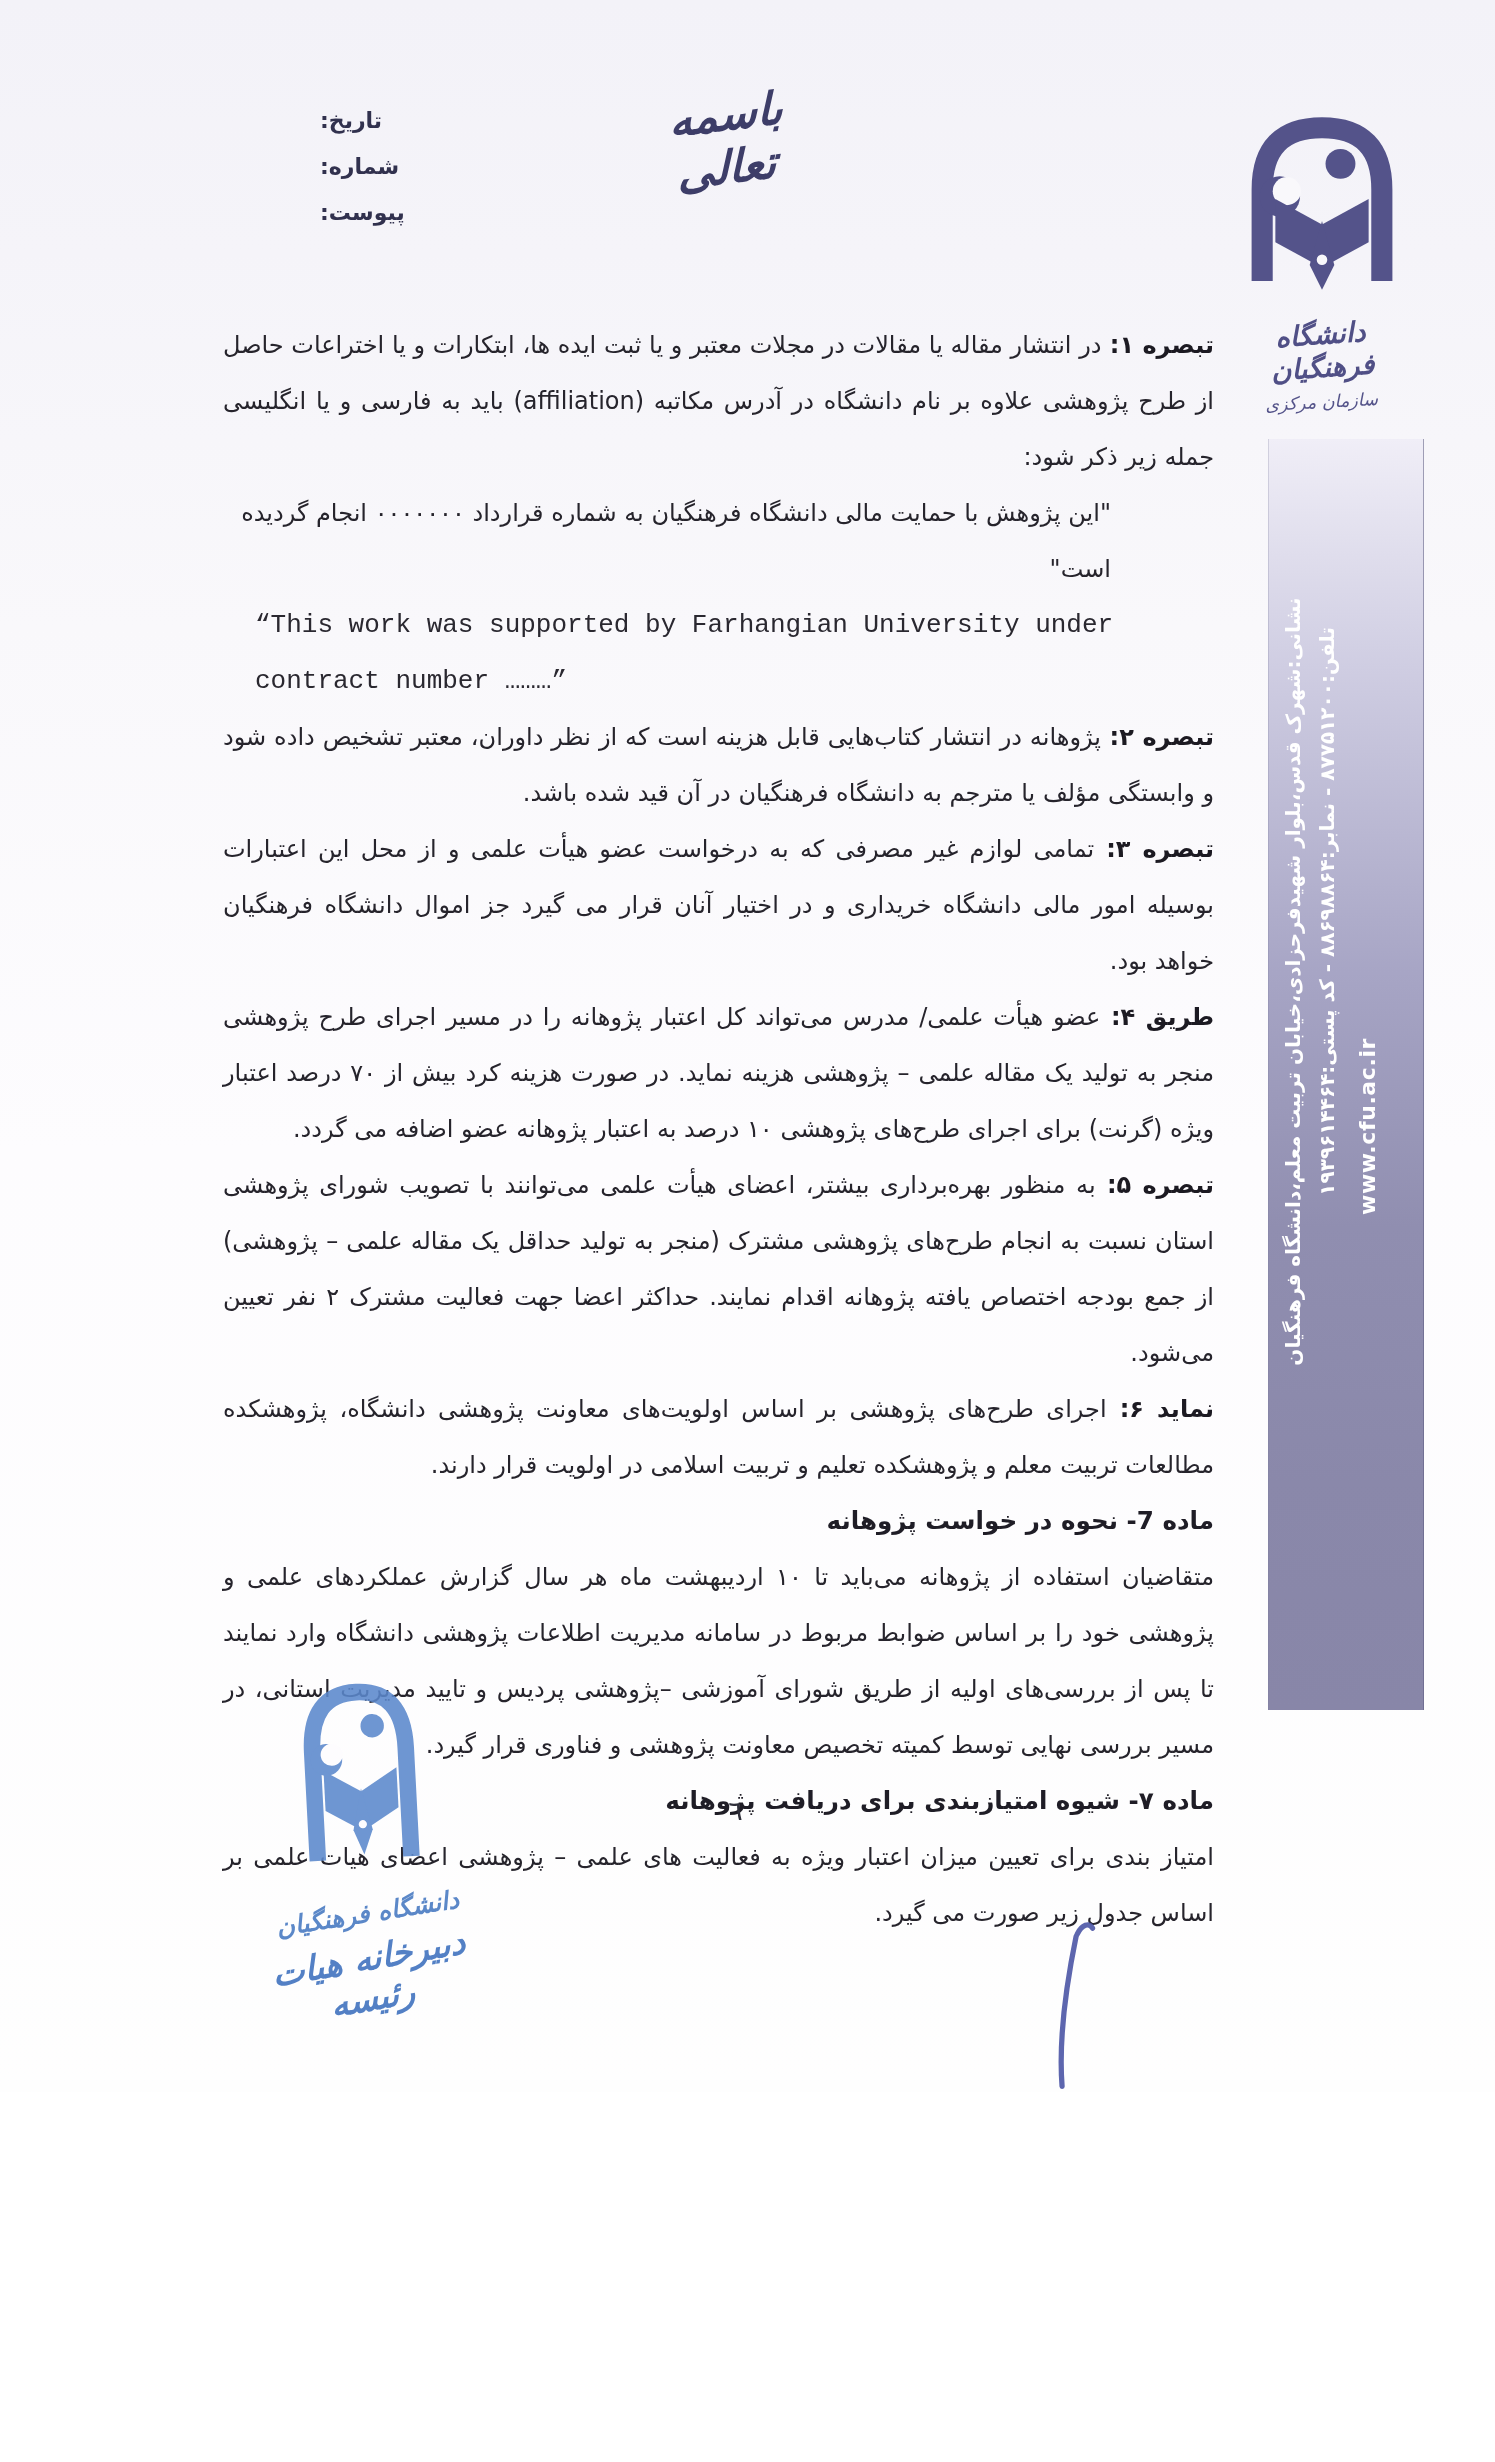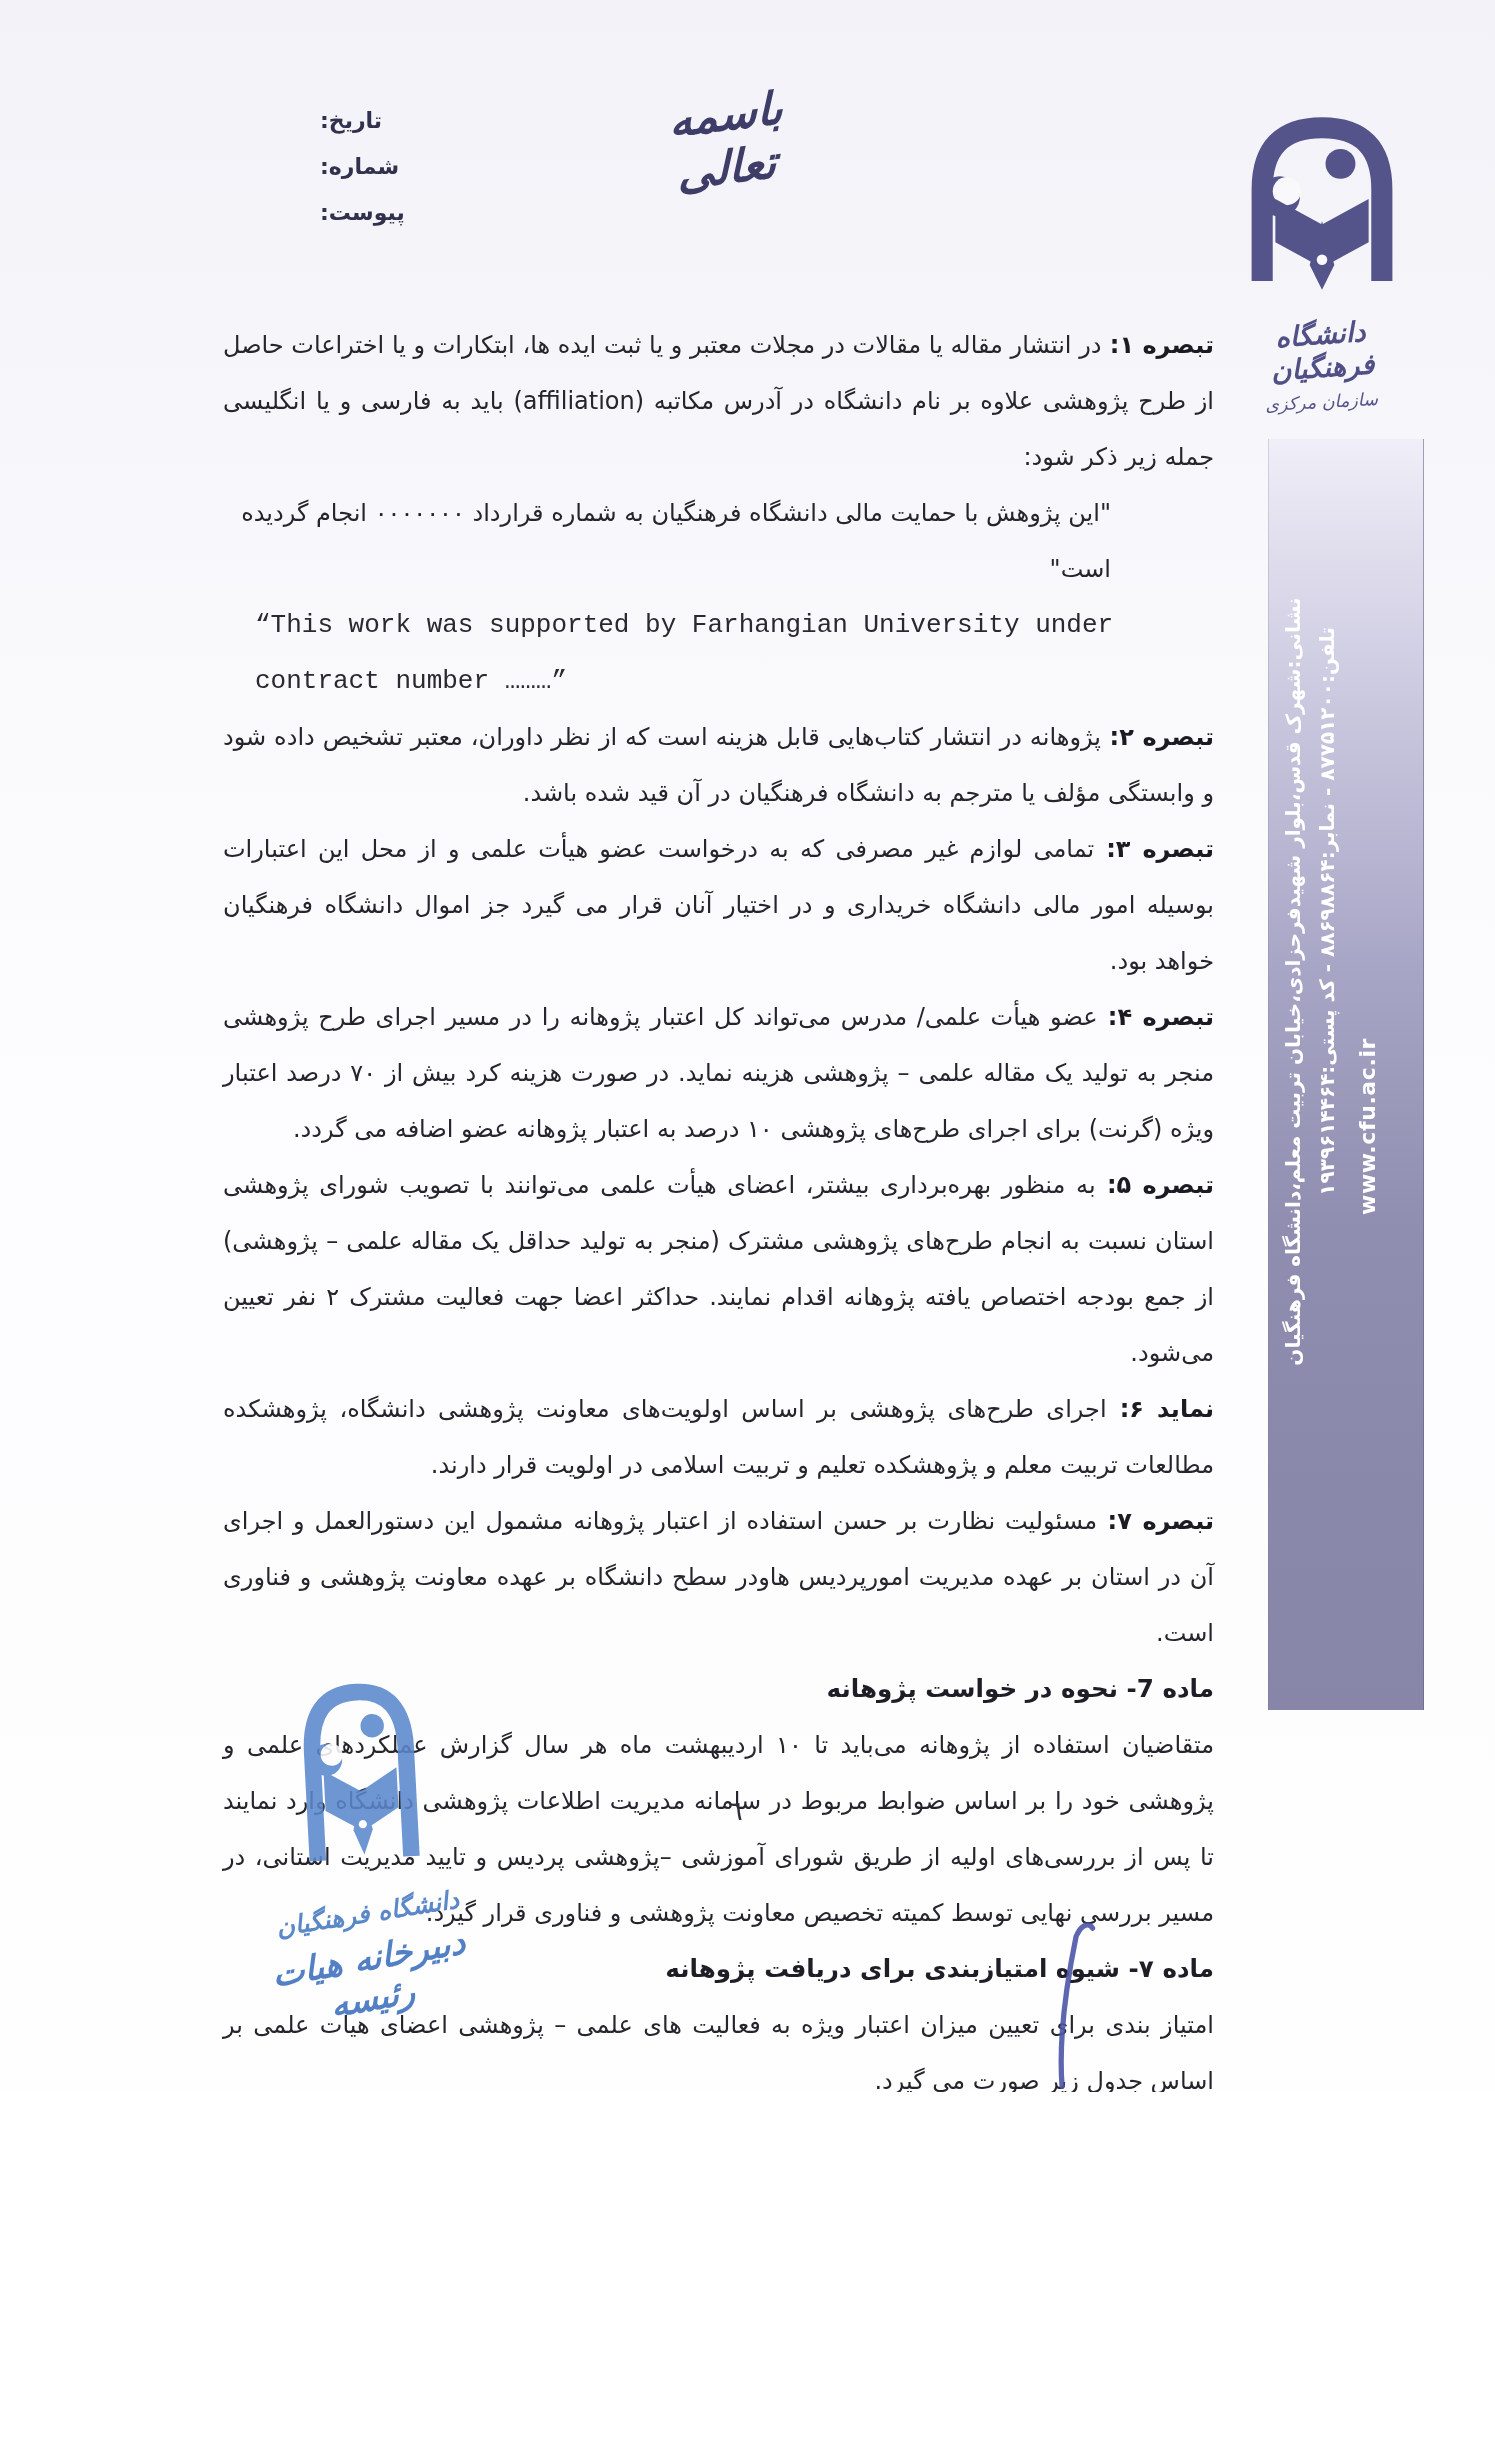--- a/index.html
+++ b/index.html
@@ -83,24 +83,23 @@
   <div class="band-line band-address">نشانی:شهرک قدس،بلوار شهیدفرحزادی،خیابان تربیت معلم،دانشگاه فرهنگیان</div>
   <div class="band-line band-contact">تلفن:۸۷۷۵۱۲۰۰ - نمابر:۸۸۶۹۸۸۶۴ - کد پستی:۱۹۳۹۶۱۴۴۶۴</div>
   <div class="band-line band-site">www.cfu.ac.ir</div>
 
   <div class="main-text">
       <div class="p"><b>تبصره ۱: </b>در انتشار مقاله یا مقالات در مجلات معتبر و یا ثبت ایده ها، ابتکارات و یا اختراعات حاصل از طرح پژوهشی علاوه بر نام دانشگاه در آدرس مکاتبه (affiliation) باید به فارسی و یا انگلیسی جمله زیر ذکر شود:</div>
       <div class="qfa">"این پژوهش با حمایت مالی دانشگاه فرهنگیان به شماره قرارداد ۰۰۰۰۰۰۰ انجام گردیده است"</div>
       <div class="qen">“This work was supported by Farhangian University under contract number ………”</div>
       <div class="p"><b>تبصره ۲: </b>پژوهانه در انتشار کتاب‌هایی قابل هزینه است که از نظر داوران، معتبر تشخیص داده شود و وابستگی مؤلف یا مترجم به دانشگاه فرهنگیان در آن قید شده باشد.</div>
       <div class="p"><b>تبصره ۳: </b>تمامی لوازم غیر مصرفی که به درخواست عضو هیأت علمی و از محل این اعتبارات بوسیله امور مالی دانشگاه خریداری و در اختیار آنان قرار می گیرد جز اموال دانشگاه فرهنگیان خواهد بود.</div>
-      <div class="p"><b>تبصره ۴: </b>عضو هیأت علمی/ مدرس می‌تواند کل اعتبار پژوهانه را در مسیر اجرای طرح پژوهشی منجر به تولید یک مقاله علمی – پژوهشی هزینه نماید. در صورت هزینه کرد بیش از ۷۰ درصد اعتبار ویژه (گرنت) برای اجرای طرح‌های پژوهشی ۱۰ درصد به اعتبار پژوهانه عضو اضافه می گردد.</div>
+      <div class="p"><b>طریق ۴: </b>عضو هیأت علمی/ مدرس می‌تواند کل اعتبار پژوهانه را در مسیر اجرای طرح پژوهشی منجر به تولید یک مقاله علمی – پژوهشی هزینه نماید. در صورت هزینه کرد بیش از ۷۰ درصد اعتبار ویژه (گرنت) برای اجرای طرح‌های پژوهشی ۱۰ درصد به اعتبار پژوهانه عضو اضافه می گردد.</div>
       <div class="p"><b>تبصره ۵: </b>به منظور بهره‌برداری بیشتر، اعضای هیأت علمی می‌توانند با تصویب شورای پژوهشی استان نسبت به انجام طرح‌های پژوهشی مشترک (منجر به تولید حداقل یک مقاله علمی – پژوهشی) از جمع بودجه اختصاص یافته پژوهانه اقدام نمایند. حداکثر اعضا جهت فعالیت مشترک ۲ نفر تعیین می‌شود.</div>
       <div class="p"><b>نماید ۶: </b>اجرای طرح‌های پژوهشی بر اساس اولویت‌های معاونت پژوهشی دانشگاه، پژوهشکده مطالعات تربیت معلم و پژوهشکده تعلیم و تربیت اسلامی در اولویت قرار دارند.</div>
-      <div class="p"><b>تبصره ۷: </b>مسئولیت نظارت بر حسن استفاده از اعتبار پژوهانه مشمول این دستورالعمل و اجرای آن در استان بر عهده مدیریت امورپردیس هاودر سطح دانشگاه بر عهده معاونت پژوهشی و فناوری است.</div>
       <div class="h">ماده 7- نحوه در خواست پژوهانه</div>
       <div class="p">متقاضیان استفاده از پژوهانه می‌باید تا ۱۰ اردیبهشت ماه هر سال گزارش عملکردهای علمی و پژوهشی خود را بر اساس ضوابط مربوط در سامانه مدیریت اطلاعات پژوهشی دانشگاه وارد نمایند تا پس از بررسی‌های اولیه از طریق شورای آموزشی –پژوهشی پردیس و تایید مدیریت استانی، در مسیر بررسی نهایی توسط کمیته تخصیص معاونت پژوهشی و فناوری قرار گیرد.</div>
       <div class="h">ماده ۷- شیوه امتیازبندی برای دریافت پژوهانه</div>
       <div class="p">امتیاز بندی برای تعیین میزان اعتبار ویژه به فعالیت های علمی – پژوهشی اعضای هیات علمی بر اساس جدول زیر صورت می گیرد.</div>
     </div>
 
   <div class="stamp">
     <svg width="138" height="217" viewBox="0 0 200 315" style="opacity:.88">
       <g fill="none" stroke="#5b88cc" stroke-width="24">
         <path d="M32,268 L32,110 Q32,26 100,26 Q168,26 168,110 L168,268"></path>

